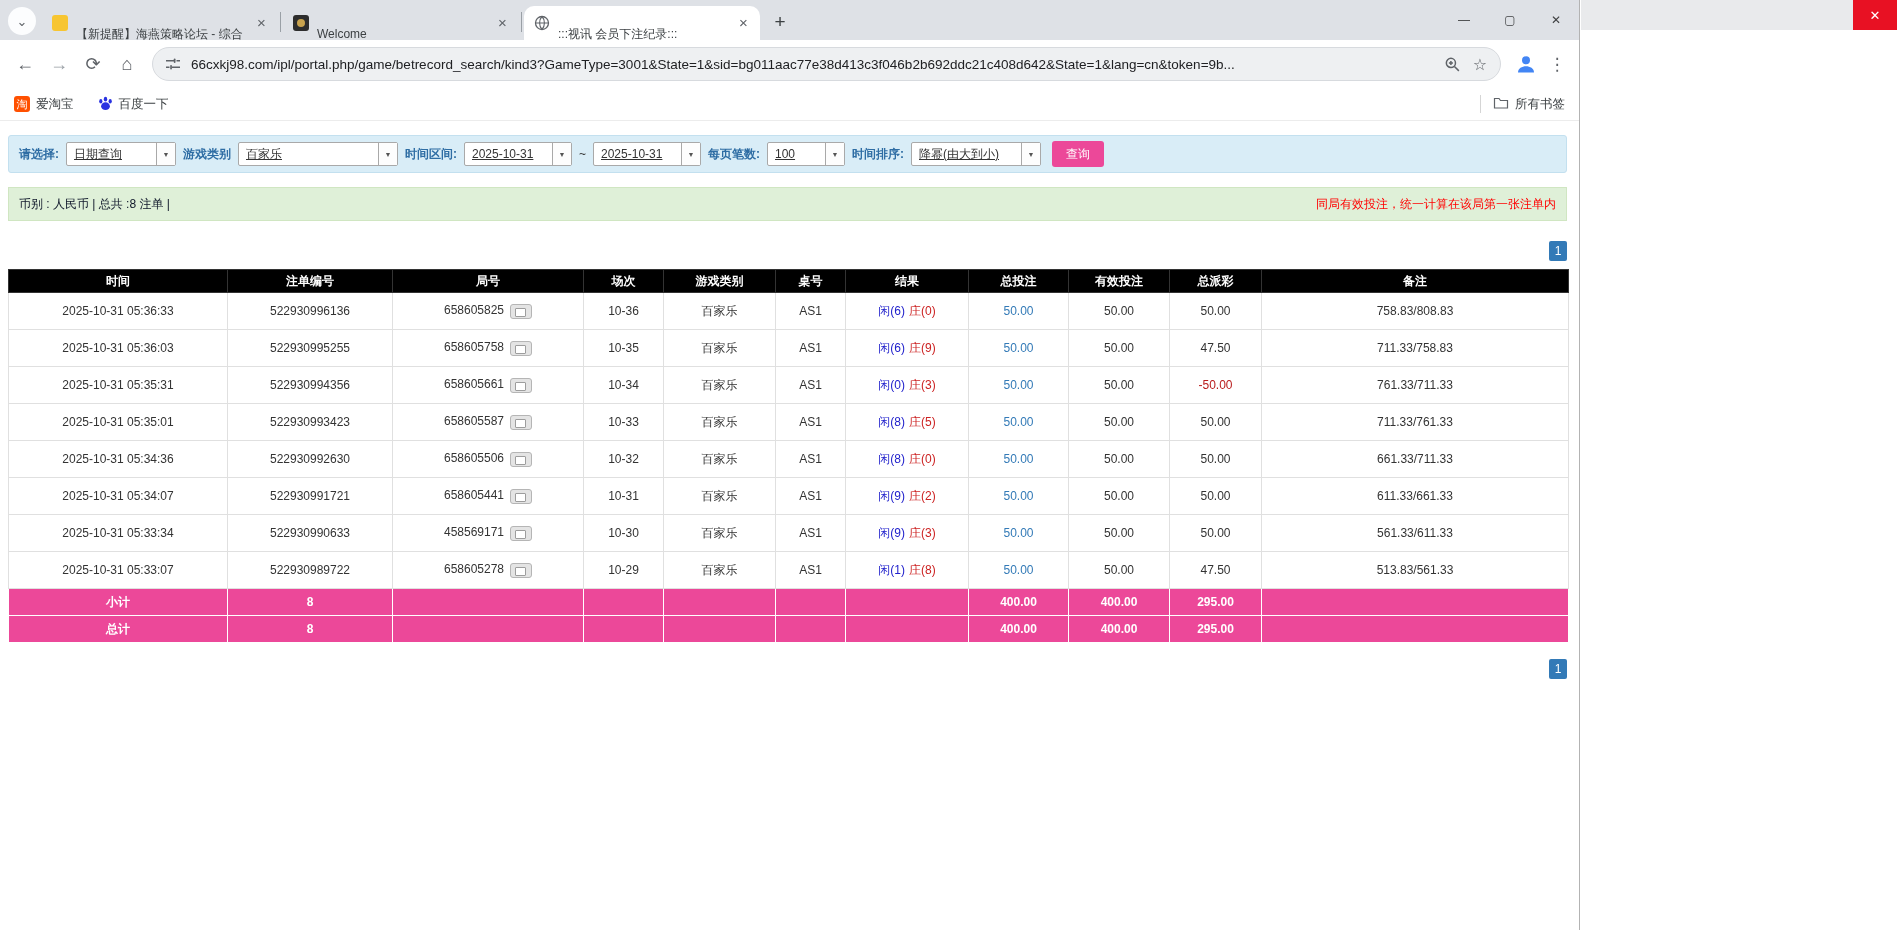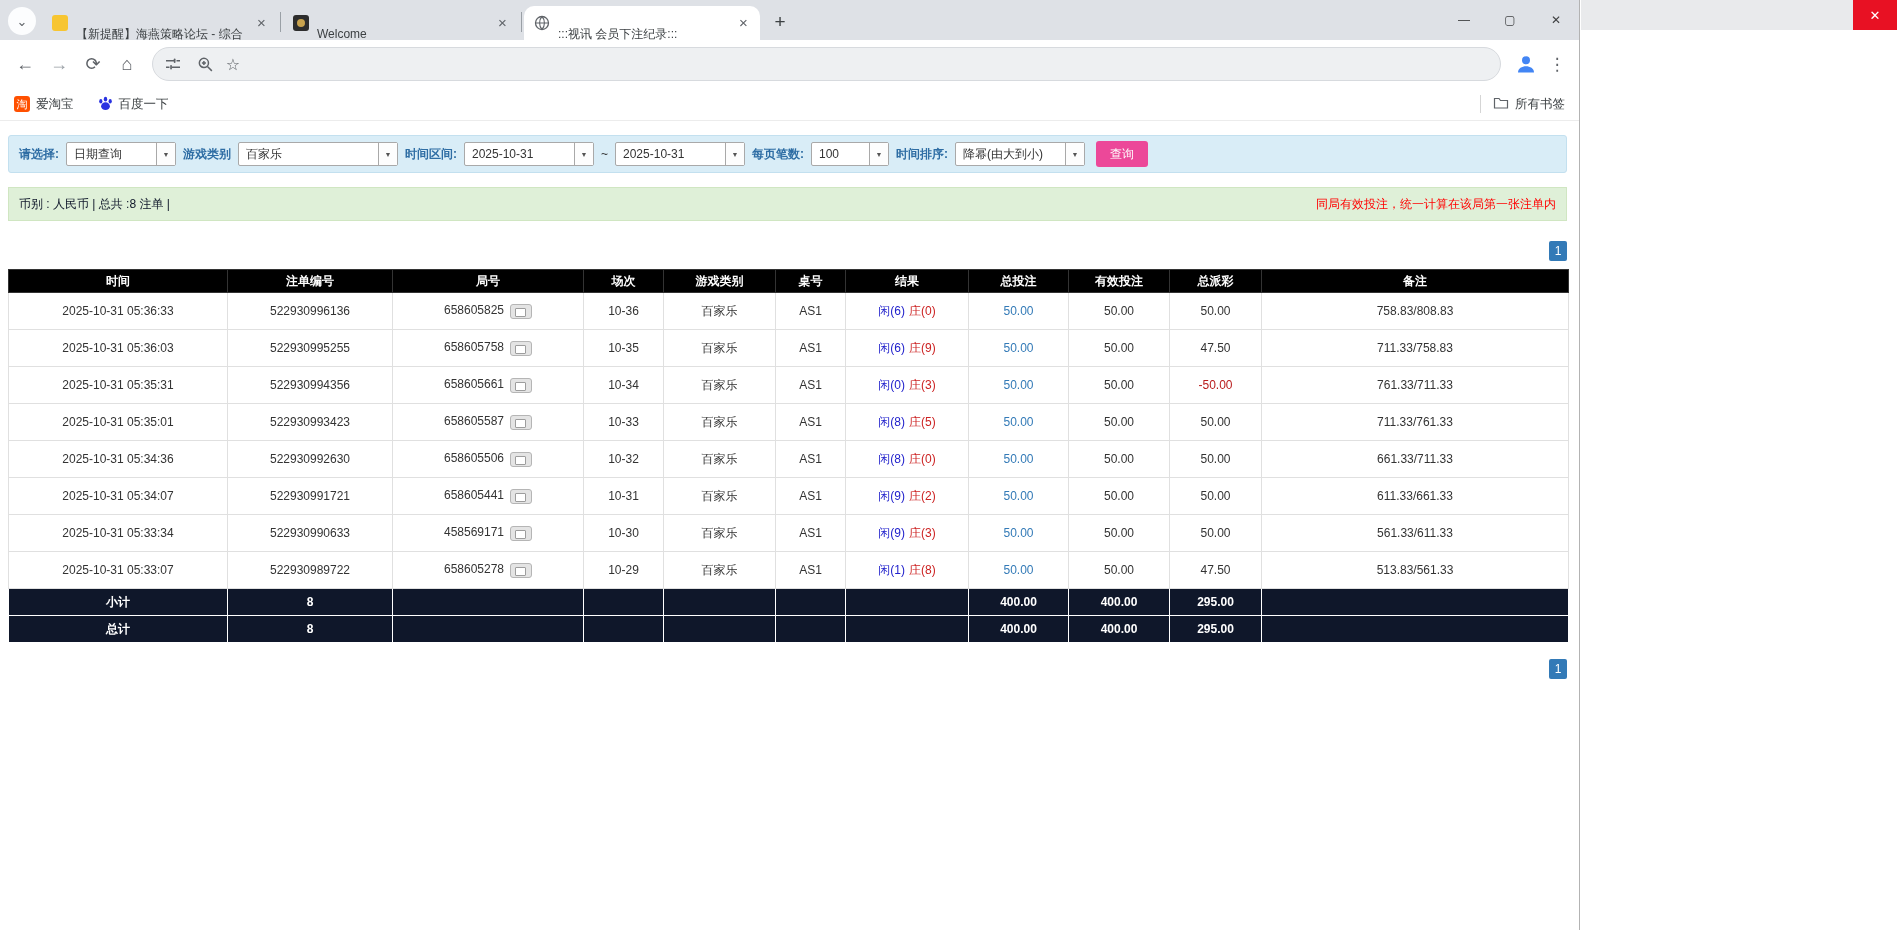--- a/index.html
+++ b/index.html
@@ -45,43 +45,43 @@
   .bm-divider { width:1px; height:18px; background:#d5d5d5; margin-right:12px; }
   .bm-all { display:flex; align-items:center; gap:6px; cursor:pointer; }
 
   
   .page { background:#fff; height:809px; overflow:hidden; }
   .page-title { font-size:17px; color:#3a3a3a; font-weight:400; margin:18px 0 0 18px; }
 
   .filter-bar { margin:14px 12px 0 8px; background:#d9edf7; border:1px solid #c3e0ef; border-radius:3px; height:38px; display:flex; align-items:center; padding:0 10px; gap:7px; font-size:12px; }
   .f-label { color:#2e6da4; font-weight:bold; white-space:nowrap; }
   .combo { display:inline-flex; height:24px; background:#fff; border:1px solid #a9a9a9; border-radius:2px; align-items:stretch; cursor:pointer; }
-  .combo-text { padding:0 7px; font-size:12px; color:#333; display:flex; align-items:center; flex:1; overflow:hidden; white-space:nowrap; }
+  .combo-text { padding:0 7px; font-size:12px; color:#333; display:flex; align-items:center; flex:1; overflow:hidden; white-space:nowrap;text-decoration:underline; }
   .combo-btn { width:19px; border-left:1px solid #a9a9a9; display:flex; align-items:center; justify-content:center; color:#555; font-size:7px; background:#fdfdfd; flex:none; }
-  .w-select { width:110px; } .w-game { width:160px; } .w-date { width:130px; } .w-size { width:78px; } .w-sort { width:130px; }
+  .w-select { width:110px; } .w-game { width:160px; } .w-date { width:108px; } .w-size { width:78px; } .w-sort { width:130px; }
   .tilde { color:#333; }
   .query-btn { background:#ec4899; color:#fff; border:none; border-radius:3px; height:26px; padding:0 14px; font-size:12px; margin-left:4px; cursor:pointer; }
 
   .info-bar { margin:14px 12px 0 8px; background:#dff0d8; border:1px solid #d0e6c2; height:34px; display:flex; align-items:center; justify-content:space-between; padding:0 10px; font-size:12px; }
   .info-left { color:#0f172a; }
   .info-right { color:#ff0000; }
 
   .pager { margin:20px 12px 8px 8px; text-align:right; }
   .pager.bottom { margin-top:16px; }
   .page-btn { display:inline-block; min-width:18px; height:20px; line-height:20px; background:#337ab7; color:#fff; font-size:12px; text-align:center; border-radius:2px; padding:0 3px; cursor:pointer; }
 
   
   .bet-table { margin-left:8px; width:1560px; border-collapse:collapse; table-layout:fixed; font-size:12px; }
   .bet-table th { background:#000; color:#fff; height:23px; font-weight:bold; border:1px solid #333; overflow:hidden; white-space:nowrap; }
   .bet-table td { height:37px; text-align:center; color:#333; border:1px solid #e0e0e0; overflow:hidden; white-space:nowrap; }
   .res-player { color:#2222cc; margin-right:4px; }
   .res-banker { color:#cc2222; }
   .bet-link { color:#337ab7; text-decoration:none; cursor:pointer; }
   td.neg { color:#b91c1c; }
-  .summary-row td { background:#0f172a; color:#fff; height:27px; font-weight:bold; border:1px solid #fff; }
+  .summary-row td { background:#ec4899; color:#fff; height:27px; font-weight:bold; border:1px solid #fff; }
   .round-icon { display:inline-block; width:22px; height:15px; background:#e4e4e4; border:1px solid #b5b5b5; border-radius:3px; margin-left:6px; vertical-align:middle; position:relative; cursor:pointer; }
   .round-icon::after { content:""; position:absolute; left:4px; top:3px; width:9px; height:7px; background:#fff; border:1px solid #9d9d9d; border-radius:1px; }
 
   
   .back-window { position:absolute; left:1581px; top:0; right:0; height:930px; background:#fff; }
   .back-titlebar { height:30px; background:#e9eaec; position:relative; }
   .back-close { position:absolute; right:0; top:0; width:44px; height:30px; background:#e81123; color:#fff; display:flex; align-items:center; justify-content:center; font-size:13px; cursor:pointer; }
 </style>
 </head>
 <body>
@@ -139,20 +139,21 @@
         <span class="ob-tune">
           <svg width="16" height="16" viewBox="0 0 16 16" fill="#5f6368">
               <rect x="1" y="4" width="8" height="1.5"></rect>
               <rect x="11.5" y="4" width="3.5" height="1.5"></rect>
               <rect x="8.8" y="2.4" width="1.7" height="4.7" rx="0.8"></rect>
               <rect x="1" y="10.5" width="3.5" height="1.5"></rect>
               <rect x="7" y="10.5" width="8" height="1.5"></rect>
               <rect x="5.2" y="8.9" width="1.7" height="4.7" rx="0.8"></rect>
             </svg>
         </span>
+        <span class="url-text">66cxkj98.com/ipl/portal.php/game/betrecord_search/kind3?GameType=3001&amp;State=1&amp;sid=bg011aac77e38d413c3f046b2b692ddc21c408d642&amp;State=1&amp;lang=cn&amp;token=9b...</span>
         <span class="ob-icon">
           <svg width="17" height="17" viewBox="0 0 16 16" fill="none" stroke="#5f6368" stroke-width="1.4">
               <circle cx="6.5" cy="6.5" r="4.3"></circle>
               <path d="M9.8 9.8 L14 14"></path>
               <path d="M4.6 6.5h3.8M6.5 4.6v3.8"></path>
             </svg>
         </span>
         <span class="ob-icon">☆</span>
       </div>
 

